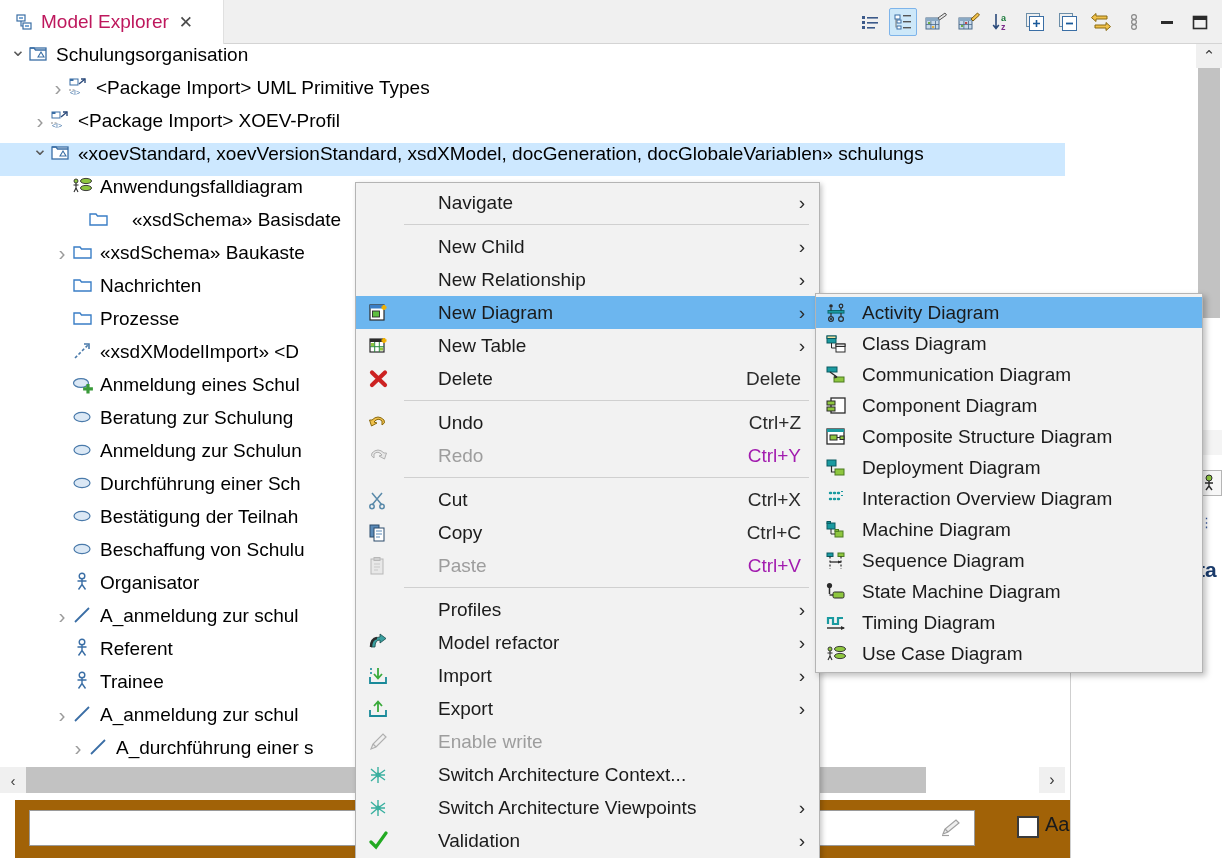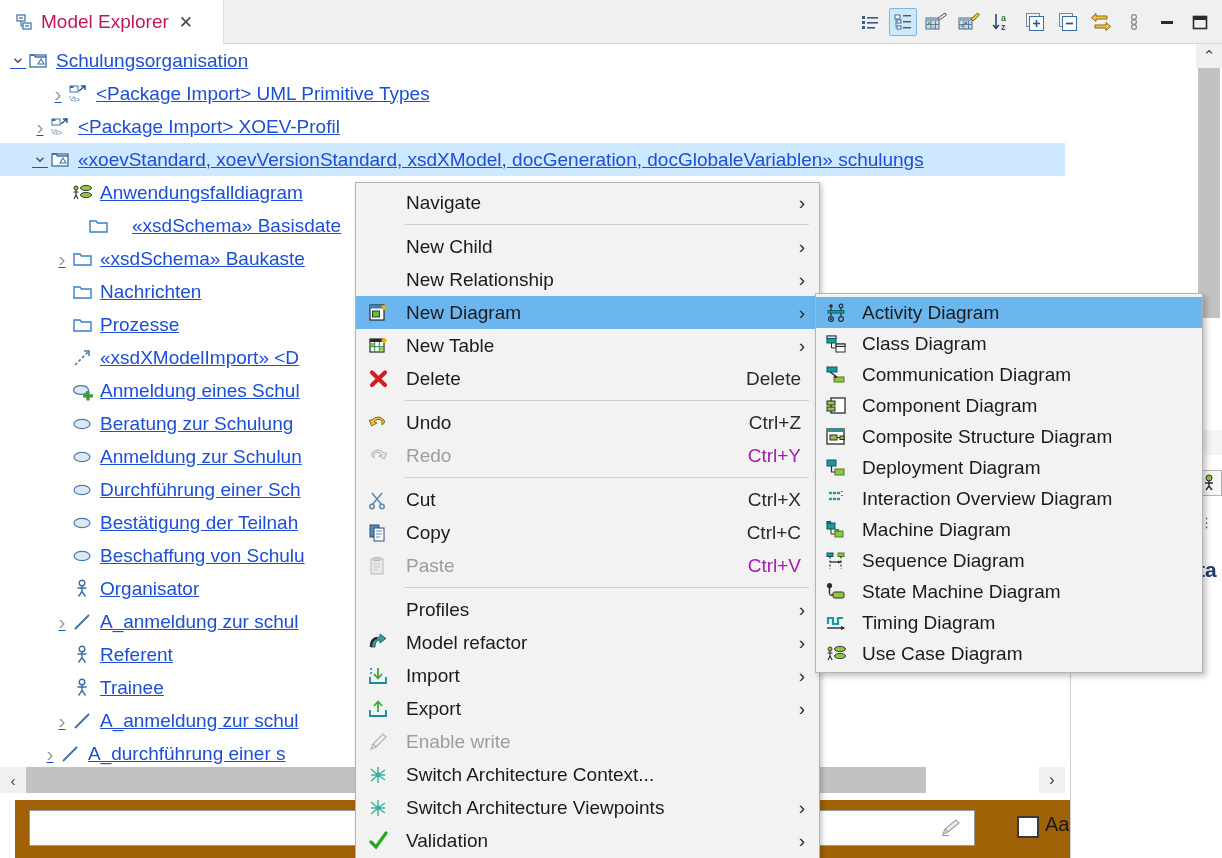--- a/index.html
+++ b/index.html
@@ -64,25 +64,24 @@
   
   .tree-pane {
     position: absolute; left: 0; top: 44px;
     width: 1065px; height: 723px;
     background: #ffffff;
     overflow: hidden;
   }
   .tree-row {
     position: relative;
     height: 33px;
-    display: flex; align-items: center;
+    display: flex; align-items: flex-start;
     white-space: nowrap;
     font-size: 19px;
-    color: #1d4ed8;
-    text-decoration: underline;
+    color: #000000;
   }
   .tree-row.selected { background: #cde8ff; }
   .twisty {
     width: 20px; text-align: center; flex: 0 0 auto;
     color: #5a5a5a; font-size: 15px; line-height: 1;
   }
   .twisty.open::before { content: "⌄"; font-size: 19px; position: relative; top: -4px; }
   .twisty.closed::before { content: "›"; font-size: 21px; color:#9a9a9a; }
   .twisty.none::before { content: ""; }
   .node-icon { width: 22px; height: 20px; flex: 0 0 auto; margin-right: 6px; }
@@ -202,20 +201,21 @@
     border: 1px solid #b4b4b4;
     box-shadow: 2px 2px 5px rgba(0,0,0,0.22);
     padding: 3px 0;
   }
   .mi {
     position: relative;
     height: 33px;
     display: flex; align-items: center;
     font-size: 19px; color: #1b1b1b;
     padding-left: 8px;
+    gap: 32px;
   }
   .mi.highlight { background: #6cb6ef; }
   .mi.disabled { color: #9d9d9d; }
   .mi .mi-icon {
     width: 30px; height: 22px; flex: 0 0 auto;
     display: flex; align-items: center; justify-content: center;
     margin-right: 12px;
   }
   .mi .mi-label { flex: 1 1 auto; white-space: nowrap; }
   .mi .mi-accel { font-size: 19px; color: #2b2b2b; padding-right: 18px; }
@@ -605,21 +605,21 @@
       </div>
       <div class="tree-row" style="padding-left: 52px;">
         <span class="twisty closed"></span>
         <span class="node-icon">
           <svg width="22" height="20" viewBox="0 0 22 20">
             <path d="M3 17 L17 3" stroke="#3a6ea5" stroke-width="1.8"></path>
           </svg>
         </span>
         <span class="node-label">A_anmeldung zur schul</span>
       </div>
-      <div class="tree-row" style="padding-left: 40px;">
+      <div class="tree-row" style="padding-left: 68px;">
         <span class="twisty closed"></span>
         <span class="node-icon">
           <svg width="22" height="20" viewBox="0 0 22 20">
             <path d="M3 17 L17 3" stroke="#3a6ea5" stroke-width="1.8"></path>
           </svg>
         </span>
         <span class="node-label">A_durchführung einer s</span>
       </div>
     </div>
 

